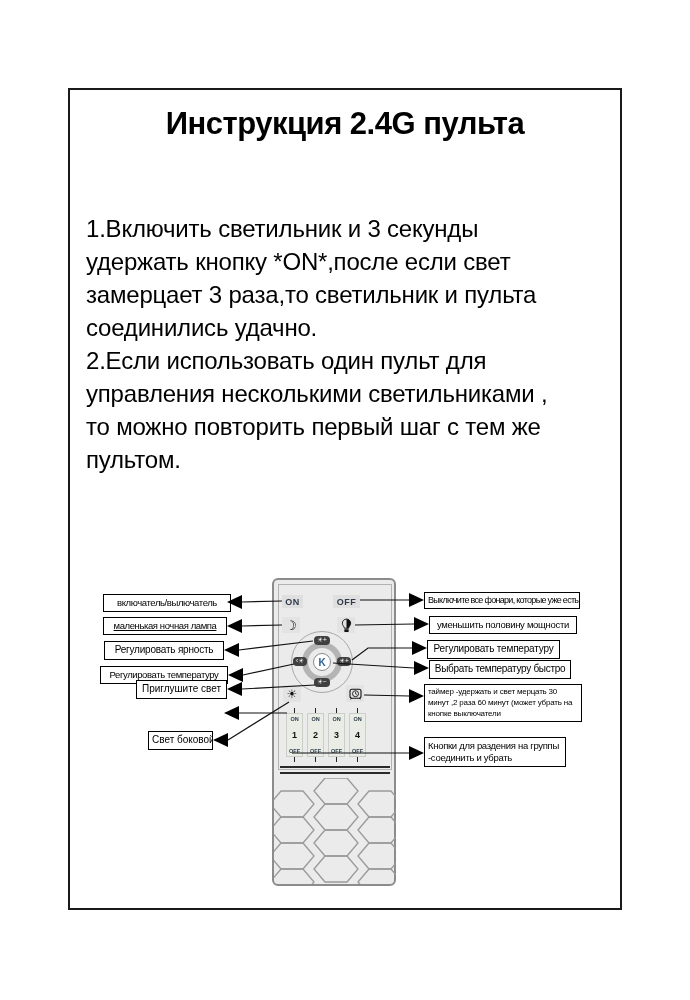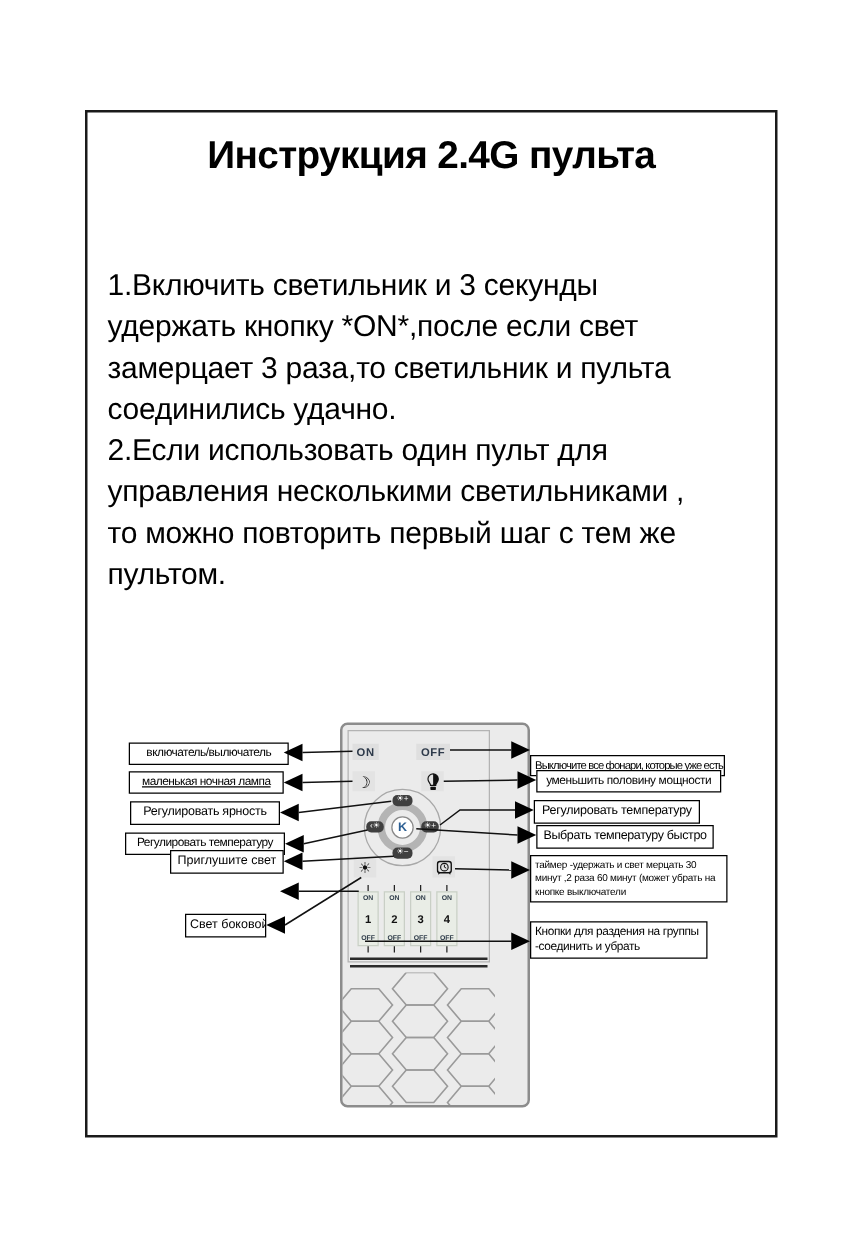--- a/index.html
+++ b/index.html
@@ -9,21 +9,21 @@
          border:2px solid #1a1a1a;box-sizing:border-box;}
   .title{position:absolute;left:68px;top:106px;width:554px;text-align:center;
          font-size:31px;font-weight:bold;letter-spacing:-0.5px;}
   .body-text{position:absolute;left:86px;width:540px;font-size:24px;line-height:33px;
              white-space:pre-line;letter-spacing:-0.2px;}
   
   .lbl{position:absolute;background:#fff;border:1px solid #000;box-sizing:border-box;
        font-size:10px;line-height:1.25;padding:2px 3px;text-align:center;color:#000;}
   .nowrap{white-space:nowrap;overflow:hidden;}
   
-  .remote{position:absolute;left:272px;top:578px;width:152px;height:308px;
+  .remote{position:absolute;left:272px;top:578px;width:124px;height:308px;
           background:#ebebeb;border:2px solid #8c8c8c;border-radius:6px;box-sizing:border-box;}
   .remote .inner{position:absolute;left:4px;top:4px;width:112px;height:184px;
                  border:1px solid #b3b3b3;}
   .rbtn{position:absolute;background:#dfdfdf;display:flex;align-items:center;justify-content:center;
         font-size:9px;font-weight:bold;color:#2e3a4a;letter-spacing:0.5px;}
   .iconbtn{position:absolute;background:#e3e3e3;display:flex;align-items:center;justify-content:center;}
   .circle-outer{position:absolute;left:17px;top:51px;width:62px;height:62px;border:1px solid #a8a8a8;
                 border-radius:50%;box-sizing:border-box;}
   .ring{position:absolute;left:28px;top:62px;width:40px;height:40px;border:6px solid #b4b4b4;
         border-radius:50%;box-sizing:border-box;}
@@ -158,21 +158,21 @@
     </svg>
   </div>
 
   <div class="lbl nowrap" style="left:103px;top:594px;width:128px;font-size:9.5px;letter-spacing:-0.4px;">включатель/вылючатель</div>
   <div class="lbl nowrap" style="left:103px;top:617px;width:124px;font-size:9.5px;letter-spacing:-0.4px;text-decoration:underline;">маленькая ночная лампа</div>
   <div class="lbl nowrap" style="left:104px;top:641px;width:120px;font-size:10px;letter-spacing:-0.2px;">Регулировать ярность</div>
   <div class="lbl nowrap" style="left:100px;top:666px;width:128px;font-size:9.5px;letter-spacing:-0.4px;">Регулировать температуру</div>
   <div class="lbl nowrap" style="left:136px;top:680px;width:91px;font-size:10px;">Приглушите свет</div>
   <div class="lbl nowrap" style="left:148px;top:731px;width:65px;font-size:10px;">Свет боковой</div>
 
-  <div class="lbl nowrap" style="left:424px;top:592px;width:156px;font-size:9px;letter-spacing:-0.7px;margin-top:12px;">Выключите все фонари, которые уже есть</div>
+  <div class="lbl nowrap" style="left:424px;top:592px;width:156px;font-size:9px;letter-spacing:-0.7px;">Выключите все фонари, которые уже есть</div>
   <div class="lbl nowrap" style="left:429px;top:616px;width:148px;font-size:9.5px;letter-spacing:-0.3px;">уменьшить половину мощности</div>
   <div class="lbl nowrap" style="left:427px;top:640px;width:133px;font-size:10px;letter-spacing:-0.2px;">Регулировать температуру</div>
   <div class="lbl nowrap" style="left:429px;top:660px;width:142px;font-size:10px;letter-spacing:-0.3px;">Выбрать температуру быстро</div>
   <div class="lbl" style="left:424px;top:684px;width:158px;font-size:8px;text-align:left;letter-spacing:-0.2px;line-height:1.35;">таймер -удержать и свет мерцать 30 минут ,2 раза 60 минут (может убрать на кнопке выключатели</div>
   <div class="lbl" style="left:424px;top:737px;width:142px;font-size:9.5px;text-align:left;letter-spacing:-0.3px;">Кнопки для раздения на группы -соединить и убрать</div>
 
   <svg class="overlay" width="690" height="1000" viewBox="0 0 690 1000">
     <g stroke="#111" stroke-width="1.2" fill="none">
       <line x1="242" y1="602" x2="282" y2="601"></line>
       <line x1="242" y1="626" x2="282" y2="625"></line>

